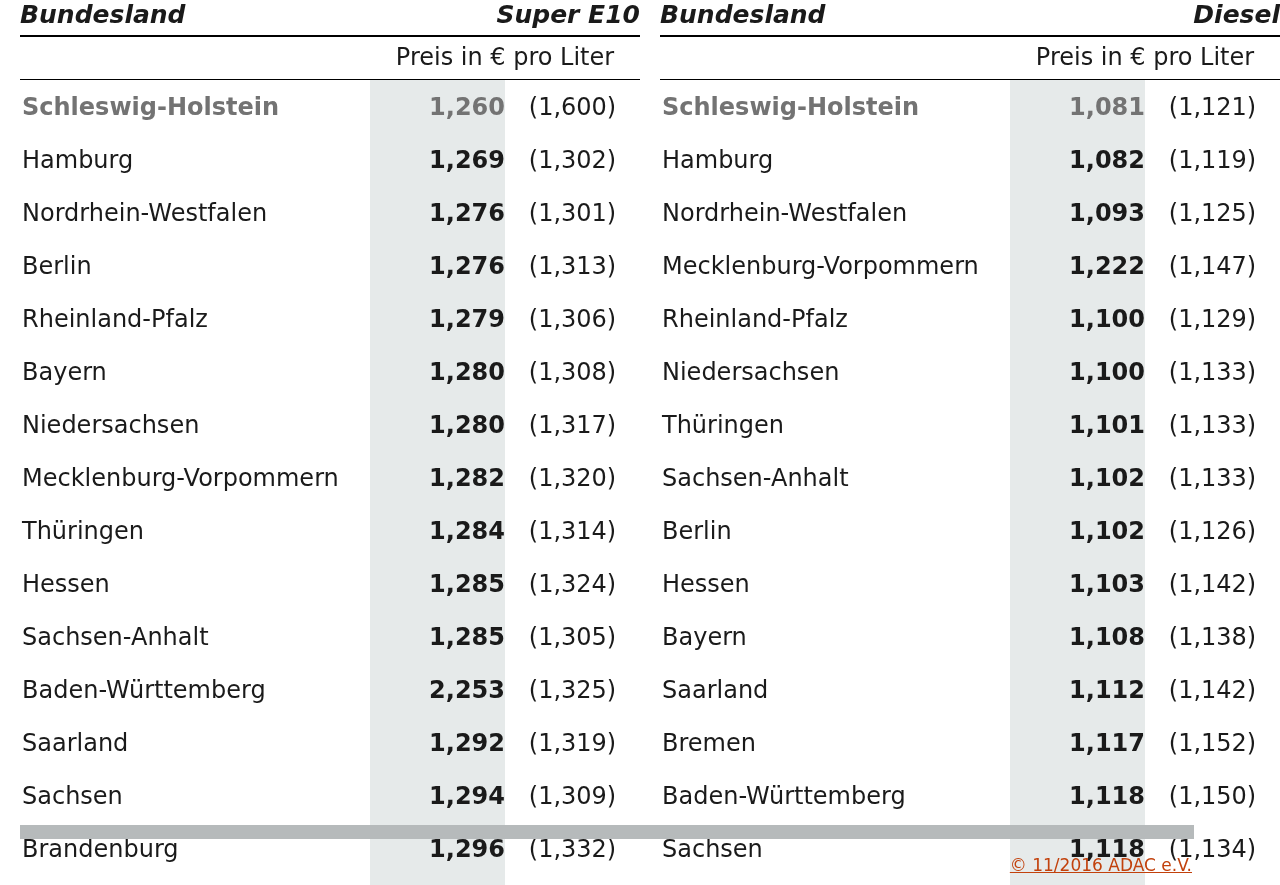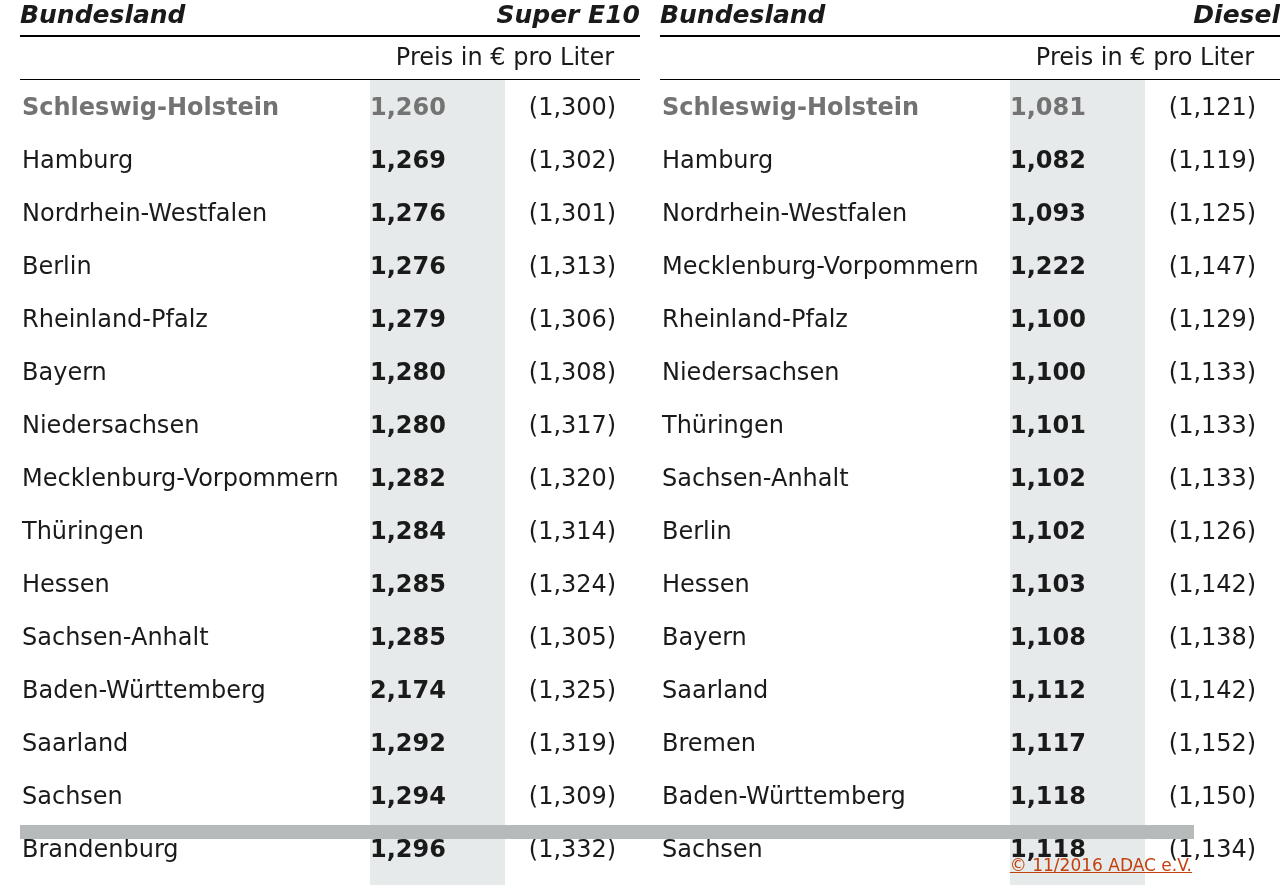--- a/index.html
+++ b/index.html
@@ -40,21 +40,21 @@
   .rule-sub td{border-bottom:1.5px solid #000;height:0;padding:0;}
 
   tbody tr td{
     font-size:24px;
     padding:4px 0 4px 0;
     height:45px;
     vertical-align:middle;
   }
   td.name{padding-left:2px;}
   td.price{
-    text-align:left;font-weight:bold;
+    text-align:right;font-weight:bold;
     background:#e6eaea;
   }
   td.prev{text-align:center;color:#1a1a1a;}
 
   tr.lowest td.name,tr.lowest td.price{color:#737373;font-weight:bold;}
   tr.highest td.name,tr.highest td.price{color:#e8191b;font-weight:bold;}
 
   .grey-bar{
     position:absolute;left:20px;right:20px;bottom:46px;height:14px;background:#b6babb;
   }
@@ -91,21 +91,21 @@
           </tr>
           <tr class="rule-sub">
               <td></td>
               <td colspan="2"></td>
             </tr>
         </thead>
         <tbody>
             <tr class="lowest">
               <td class="name">Schleswig-Holstein</td>
               <td class="price">1,260</td>
-              <td class="prev">(1,300)</td>
+              <td class="prev">(1,600)</td>
             </tr>
             <tr>
               <td class="name">Hamburg</td>
               <td class="price">1,269</td>
               <td class="prev">(1,302)</td>
             </tr>
             <tr>
               <td class="name">Nordrhein-Westfalen</td>
               <td class="price">1,276</td>
               <td class="prev">(1,301)</td>
@@ -145,21 +145,21 @@
               <td class="price">1,285</td>
               <td class="prev">(1,324)</td>
             </tr>
             <tr>
               <td class="name">Sachsen-Anhalt</td>
               <td class="price">1,285</td>
               <td class="prev">(1,305)</td>
             </tr>
             <tr>
               <td class="name">Baden-Württemberg</td>
-              <td class="price">2,174</td>
+              <td class="price">2,253</td>
               <td class="prev">(1,325)</td>
             </tr>
             <tr>
               <td class="name">Saarland</td>
               <td class="price">1,292</td>
               <td class="prev">(1,319)</td>
             </tr>
             <tr>
               <td class="name">Sachsen</td>
               <td class="price">1,294</td>

